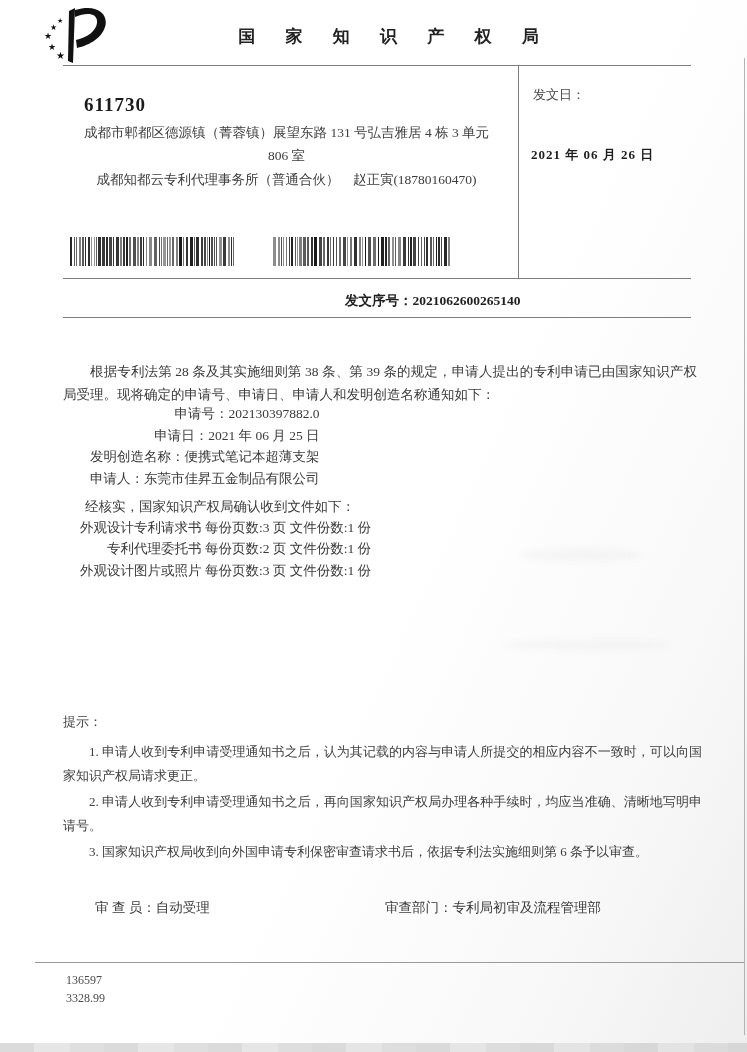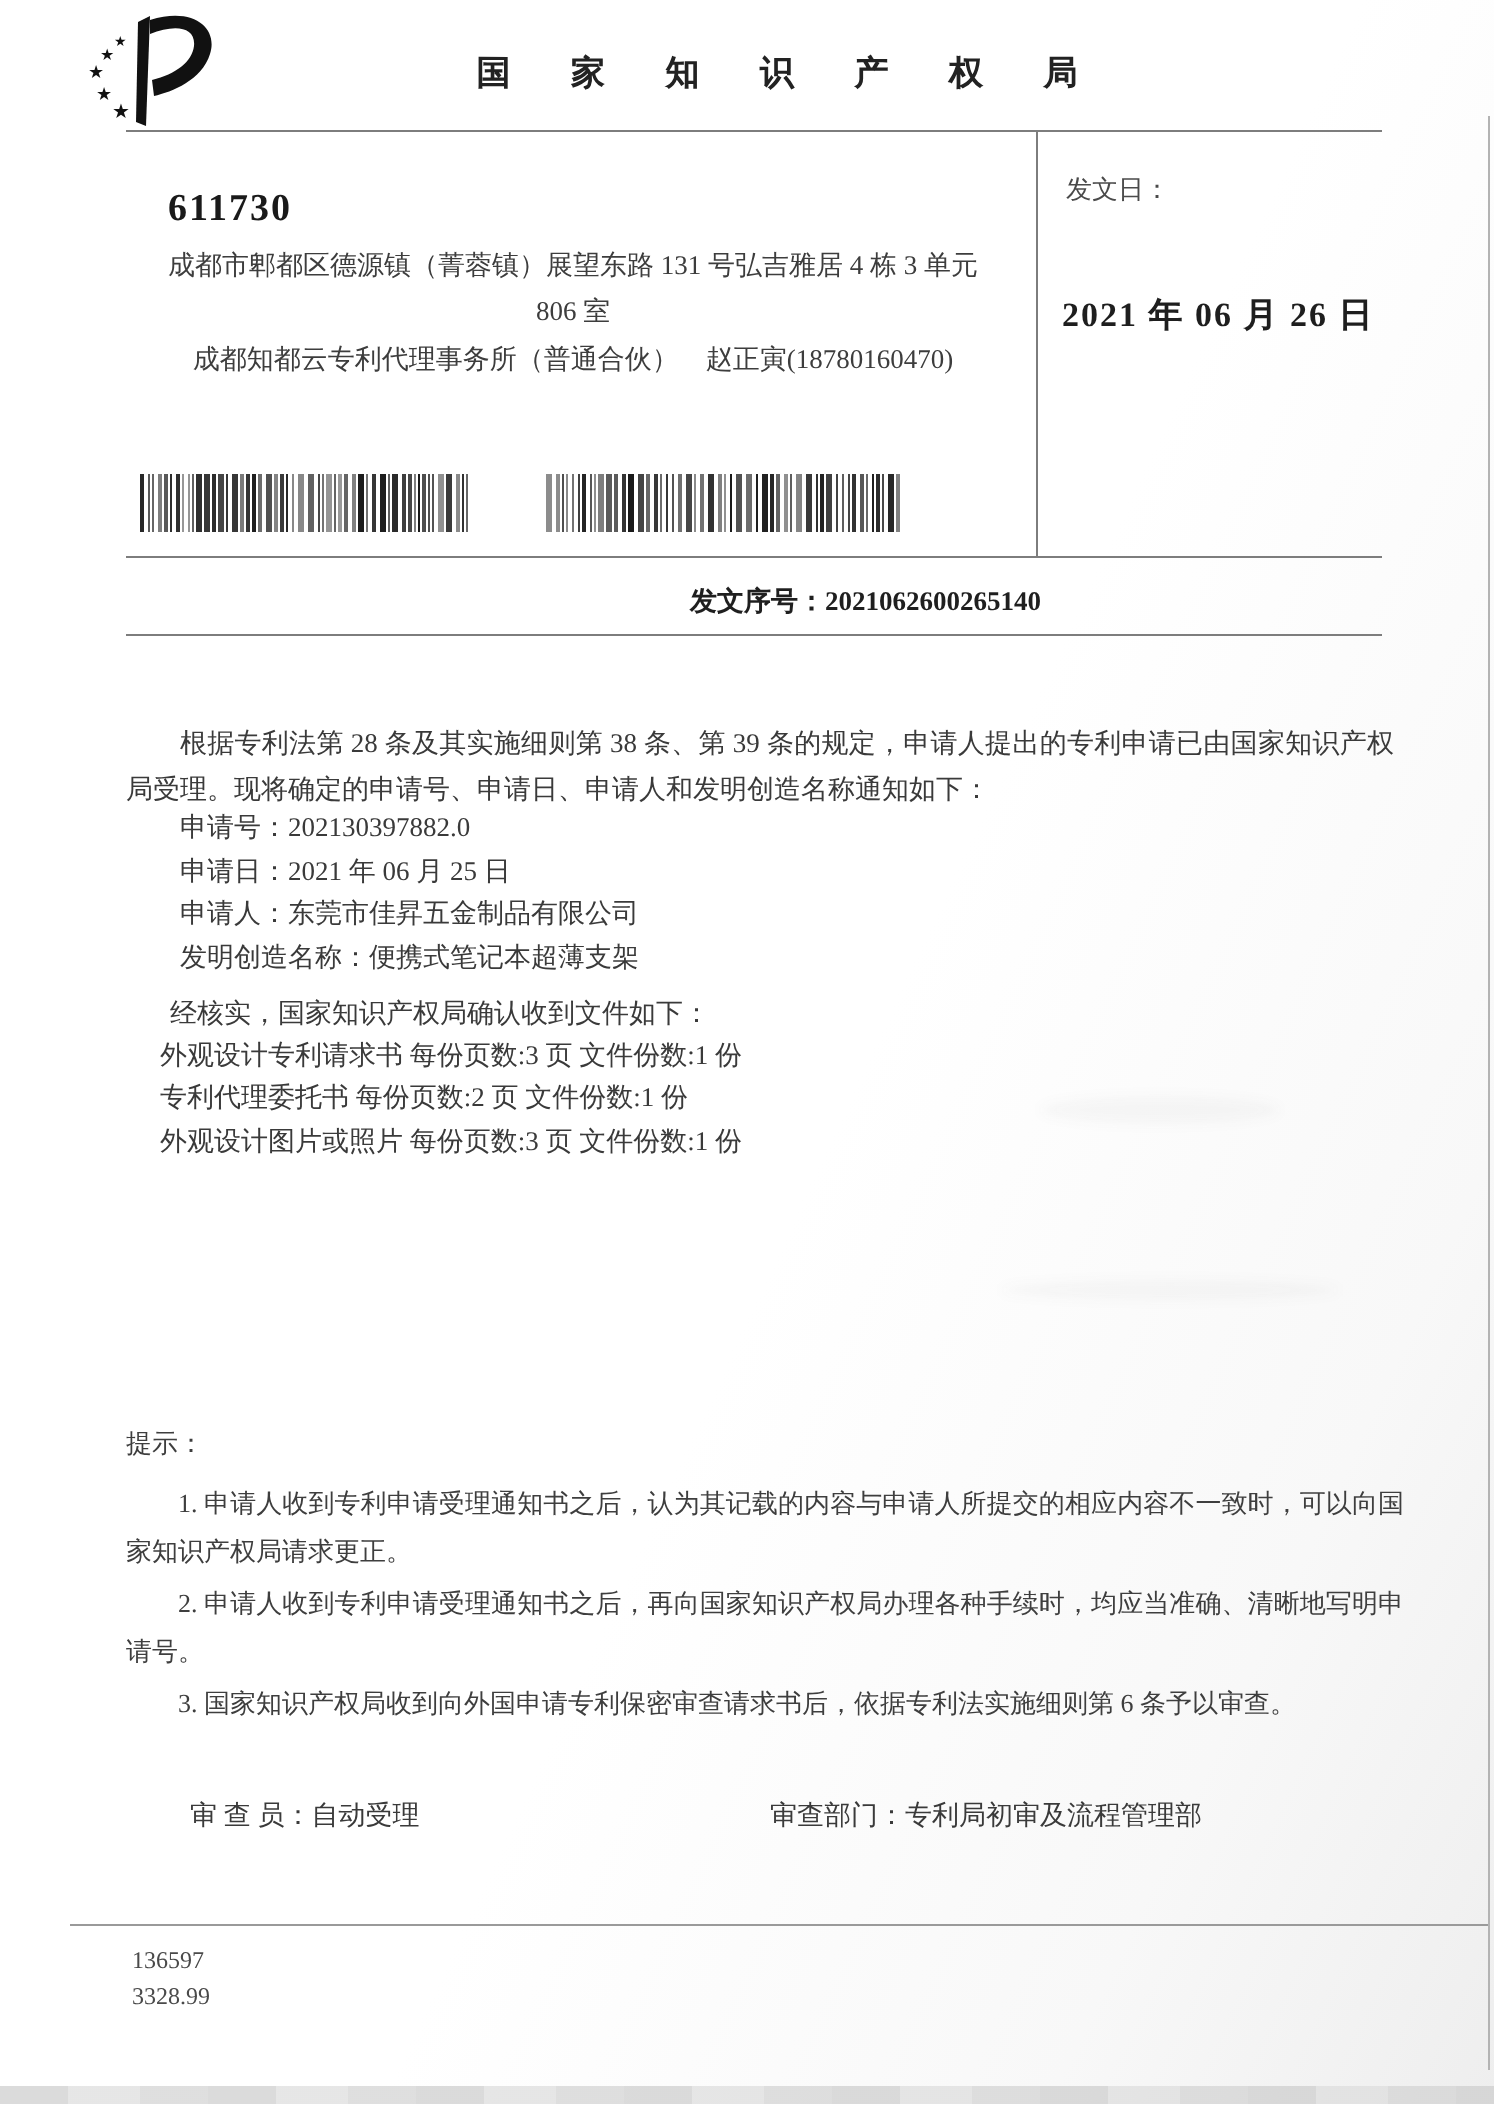--- a/index.html
+++ b/index.html
@@ -12,30 +12,30 @@
   }
   .abs { position:absolute; }
   .hline { position:absolute; height:1px; background:#7d7d7d; }
   .vline { position:absolute; width:1px; background:#7d7d7d; }
   .agency {
     left:160px; top:25px; width:470px; text-align:center;
     font-size:17px; font-weight:600; letter-spacing:13px; color:#222;
     white-space:nowrap;
   }
   .dispatch-label { left:533px; top:86px; font-size:13px; color:#4a4a4a; }
-  .dispatch-date  { left:531px; top:146px; font-size:17px; font-weight:600; letter-spacing:1px; color:#1e1e1e; white-space:nowrap; }
+  .dispatch-date  { left:531px; top:146px; font-size:13px; font-weight:600; letter-spacing:1px; color:#1e1e1e; white-space:nowrap; }
   .postcode { left:84px; top:94px; font-size:19px; font-weight:700; color:#1a1a1a; letter-spacing:1px; }
   .addr { left:63px; width:447px; text-align:center; font-size:13.5px; color:#3d3d3d; white-space:nowrap; }
   .barcode { position:absolute; height:29px; overflow:hidden; white-space:nowrap; font-size:0; }
   .numrow { position:absolute; top:292px; font-size:13.5px; font-weight:700; color:#1f1f1f; white-space:nowrap; }
   .doc-title {
     left:160px; top:327px; width:470px; text-align:center;
     font-size:17.5px; font-weight:700; letter-spacing:10px; color:#1d1d1d; white-space:nowrap;
   }
-  .bodytext { font-size:13.5px; line-height:22.5px; color:#3a3a3a; }
+  .bodytext { font-size:13.5px; line-height:22.5px; color:#3a3a3a;text-align:right; }
   .intro { left:63px; top:361px; width:634px; text-indent:2em; text-align:justify; }
   .fields { left:90px; top:403px; line-height:21.6px; }
   .confirm { left:85px; top:496px; }
   .doclist { left:80px; top:517px; line-height:21.4px; }
   .notes { left:63px; top:710px; width:639px; font-size:13px; line-height:24px; color:#3e3e3e; }
   .notes p.item { text-indent:2em; text-align:justify; margin-top:2px; }
   .notes p.first { margin-top:6px; }
   .signoff { top:899px; font-size:13.5px; color:#3a3a3a; white-space:nowrap; }
   .footer-codes { left:66px; top:971px; font-size:12px; line-height:18px; color:#4a4a4a; }
   .footer-text { left:143px; top:971px; width:601px; font-size:12.3px; line-height:18px; color:#4a4a4a; text-align:justify; }
@@ -83,22 +83,22 @@
     <span>发文序号：</span><span>2021062600265140</span>
   </div>
   <div class="hline" style="left:63px;top:317px;width:628px"></div>
 
 
   <div class="abs bodytext intro">根据专利法第 28 条及其实施细则第 38 条、第 39 条的规定，申请人提出的专利申请已由国家知识产权局受理。现将确定的申请号、申请日、申请人和发明创造名称通知如下：</div>
 
   <div class="abs bodytext fields">
     <div><span>申请号：</span><span>202130397882.0</span></div>
     <div><span>申请日：</span><span>2021 年 06 月 25 日</span></div>
+    <div><span>发明创造名称：</span><span>便携式笔记本超薄支架</span></div>
     <div><span>申请人：</span><span>东莞市佳昇五金制品有限公司</span></div>
-    <div><span>发明创造名称：</span><span>便携式笔记本超薄支架</span></div>
   </div>
 
   <div class="abs bodytext confirm">经核实，国家知识产权局确认收到文件如下：</div>
 
   <div class="abs bodytext doclist">
     <div>外观设计专利请求书 每份页数:3 页 文件份数:1 份</div>
     <div>专利代理委托书 每份页数:2 页 文件份数:1 份</div>
     <div>外观设计图片或照片 每份页数:3 页 文件份数:1 份</div>
   </div>
 

